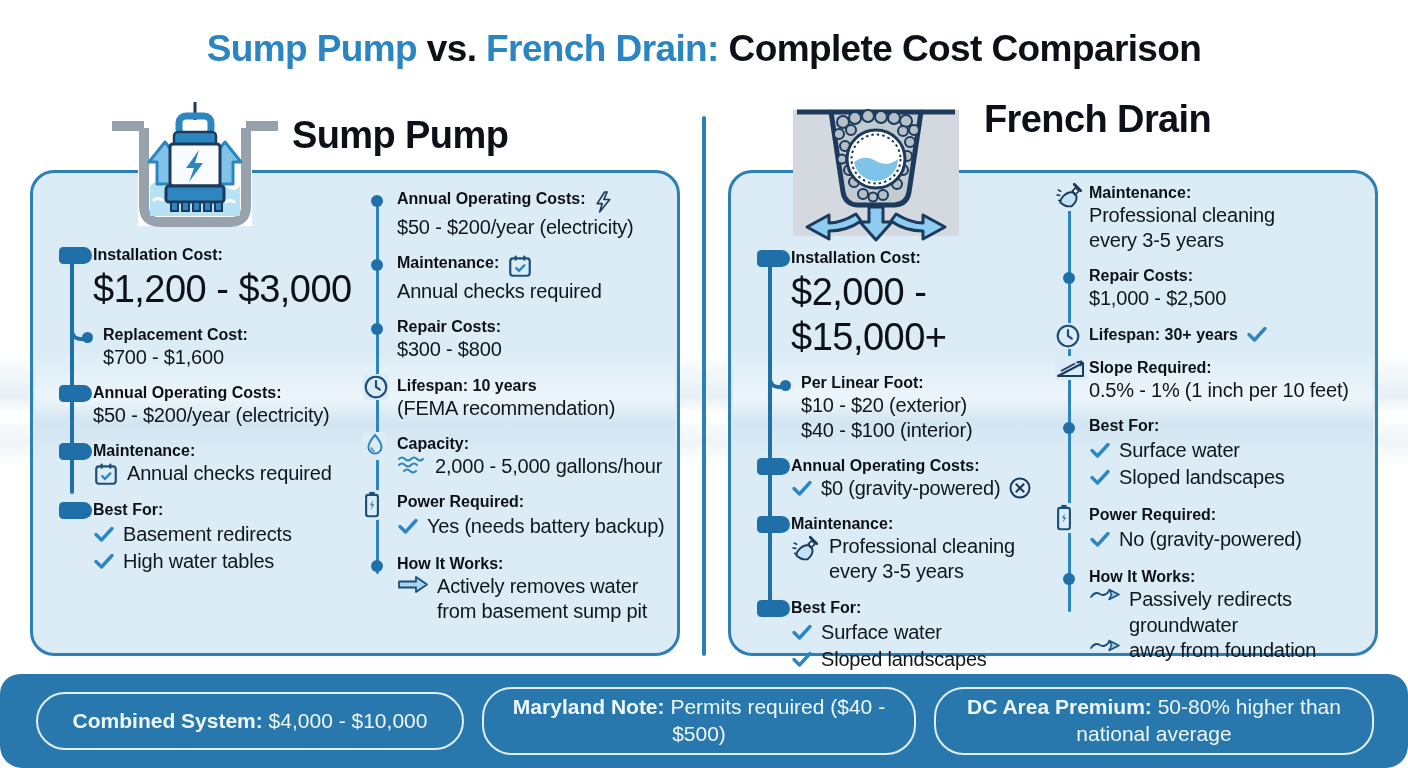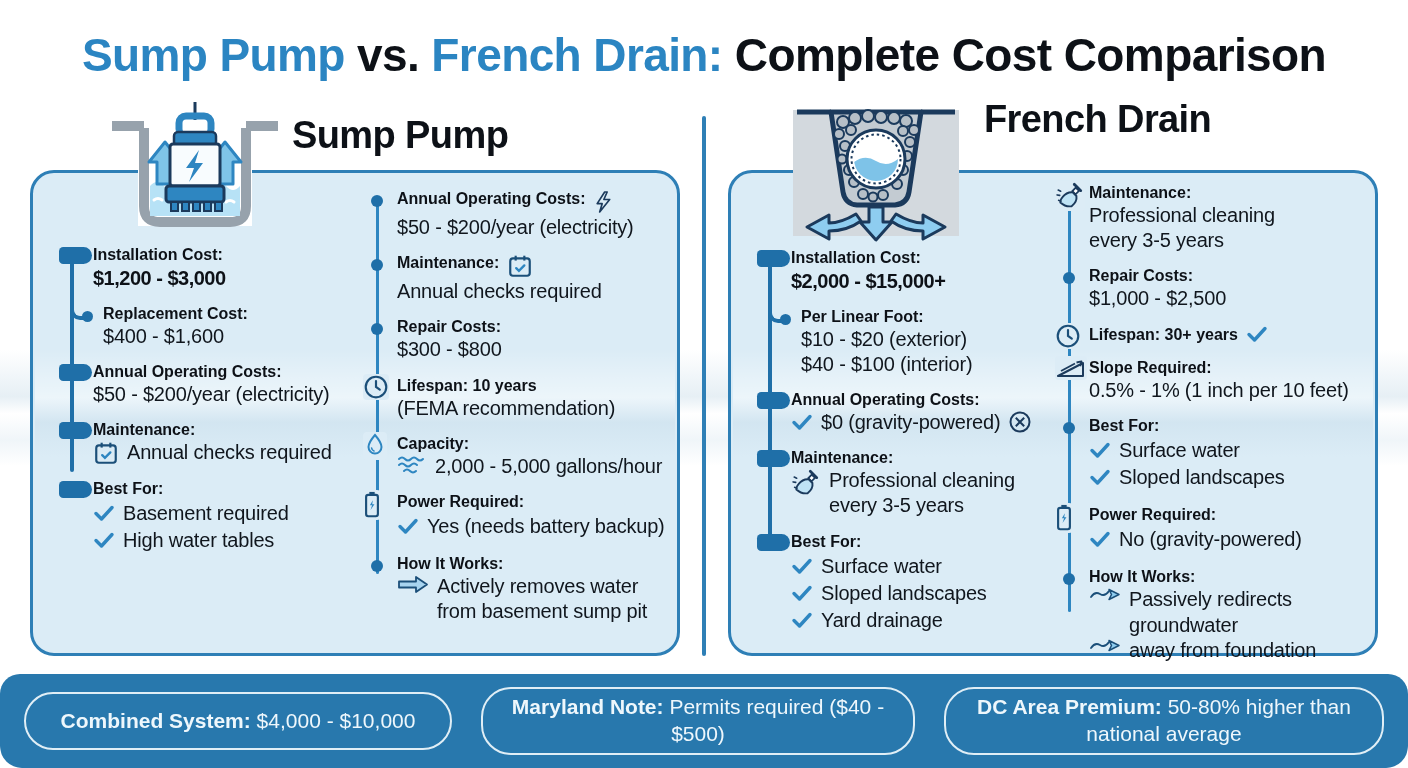--- a/index.html
+++ b/index.html
@@ -4,21 +4,21 @@
 <style>
   html,body{margin:0;padding:0;background:#fff;}
   .stage{position:relative;width:1408px;height:768px;background:#ffffff;overflow:hidden;
          font-family:"Liberation Sans",sans-serif;border-radius:20px;}
   :root{
     --accent:#2b85c2; --ink:#0d1117; --panel-border:#2e7fb6; --connector:#1f6fa8;
     --check:#2e86c1; --footer:#2878ad; --footer-text:#eef7fc; --panel-fill:rgba(217,235,246,.95);
   }
   .waterband{position:absolute;left:0;right:0;top:350px;height:116px;z-index:0;
     background:linear-gradient(180deg,rgba(255,255,255,0),rgba(173,203,221,.30) 40%,rgba(255,255,255,.65) 55%,rgba(186,211,228,.22) 78%,rgba(255,255,255,0));}
-  .title{position:absolute;top:28px;left:0;right:0;text-align:center;font-size:46px;font-weight:800;
+  .title{position:absolute;top:28px;left:0;right:0;text-align:center;font-size:37px;font-weight:800;
          letter-spacing:-.6px;color:var(--ink);z-index:2;white-space:nowrap;}
   .title .accent{color:var(--accent);}
   .panel-header{position:absolute;font-size:38px;font-weight:800;color:var(--ink);letter-spacing:-.6px;z-index:2;}
   .hdr-sump{left:292px;top:114px;}
   .hdr-french{left:984px;top:98px;}
   .divider{position:absolute;left:702px;top:116px;width:4px;height:540px;background:var(--panel-border);
            border-radius:2px;z-index:1;}
   .panel{position:absolute;top:170px;width:650px;height:486px;background:var(--panel-fill);
          border:3px solid var(--panel-border);border-radius:24px;box-sizing:border-box;z-index:1;}
   .panel::before{content:'';position:absolute;left:2px;right:2px;top:176px;height:108px;pointer-events:none;
@@ -42,31 +42,31 @@
   .marker{flex:0 0 34px;position:relative;}
   .content{flex:1;min-width:0;}
   .item-branch .content{padding-left:10px;}
   .m-dot::after{content:'';position:absolute;left:8px;top:6px;width:12px;height:12px;border-radius:50%;background:var(--connector);}
   .m-tab::after{content:'';position:absolute;left:0;top:2px;width:33px;height:17px;border-radius:5px 10px 10px 5px;background:var(--connector);}
   .m-branch::before{content:'';position:absolute;left:11px;top:-18px;width:12px;height:30px;
     border-left:4px solid var(--connector);border-bottom:4px solid var(--connector);border-bottom-left-radius:10px;}
   .m-branch::after{content:'';position:absolute;left:23px;top:7px;width:11px;height:11px;border-radius:50%;background:var(--connector);}
   .m-ico .icn{position:absolute;left:0;top:-2px;background:#dcecf6;border-radius:4px;}
   .lbl{font-size:16px;font-weight:700;color:var(--ink);line-height:1.25;display:flex;align-items:flex-start;gap:8px;flex-wrap:wrap;}
-  .big{font-size:20px;font-weight:700;color:var(--ink);letter-spacing:-.5px;line-height:1.18;margin-top:2px;}
+  .big{font-size:38px;font-weight:400;color:var(--ink);letter-spacing:-.5px;line-height:1.18;margin-top:2px;}
   .val{font-size:20px;color:#10161d;line-height:1.26;display:flex;gap:8px;align-items:flex-start;letter-spacing:-.2px;}
   .val .icn{flex:0 0 auto;margin-top:0px;}
   .val .chk{margin-top:3px;}
   .checks{margin-top:2px;}
   .check-row{margin:2px 0;}
   .icn{display:inline-flex;}
   .icn svg{display:block;}
   .footer{position:absolute;left:0;right:0;top:674px;bottom:0;background:var(--footer);
     border-radius:20px 20px 22px 22px;display:flex;align-items:center;justify-content:space-between;
-    padding:0 24px;box-sizing:border-box;gap:18px;z-index:2;}
+    padding:0 36px;box-sizing:border-box;gap:18px;z-index:2;}
   .pill{border:2.5px solid rgba(240,248,252,.92);border-radius:30px;min-height:58px;display:flex;
     align-items:center;justify-content:center;color:var(--footer-text);font-size:21px;text-align:center;
     padding:5px 22px;box-sizing:border-box;line-height:1.28;}
   .pill:nth-child(1){flex:0 0 428px;}
   .pill:nth-child(2){flex:0 0 434px;}
   .pill:nth-child(3){flex:0 0 440px;}
   .pill b{font-weight:700;}
 </style>
 </head>
 <body>
@@ -159,21 +159,21 @@
             <div class="big">$1,200 - $3,000</div>
           </div>
         </div>
         <div class="item item-branch">
           <div class="marker m-branch"></div>
           <div class="content">
             <div class="lbl">
               <span>Replacement Cost:</span>
             </div>
             <div class="val">
-              <span>$400 - $1,600</span>
+              <span>$700 - $1,600</span>
             </div>
           </div>
         </div>
         <div class="item">
           <div class="marker m-tab"></div>
           <div class="content">
             <div class="lbl">
               <span>Annual Operating Costs:</span>
             </div>
             <div class="val">
@@ -206,21 +206,21 @@
             <div class="lbl">
               <span>Best For:</span>
             </div>
             <div class="checks">
               <div class="val check-row">
                 <span class="icn chk">
                   <svg width="22" height="18" viewBox="0 0 22 18">
                     <path d="M3 9.5 L8.5 15 L19 3.5" fill="none" stroke="#2e86c1" stroke-width="3.4" stroke-linecap="round" stroke-linejoin="round"></path>
                   </svg>
                 </span>
-                <span>Basement required</span>
+                <span>Basement redirects</span>
               </div>
               <div class="val check-row">
                 <span class="icn chk">
                   <svg width="22" height="18" viewBox="0 0 22 18">
                     <path d="M3 9.5 L8.5 15 L19 3.5" fill="none" stroke="#2e86c1" stroke-width="3.4" stroke-linecap="round" stroke-linejoin="round"></path>
                   </svg>
                 </span>
                 <span>High water tables</span>
               </div>
             </div>

